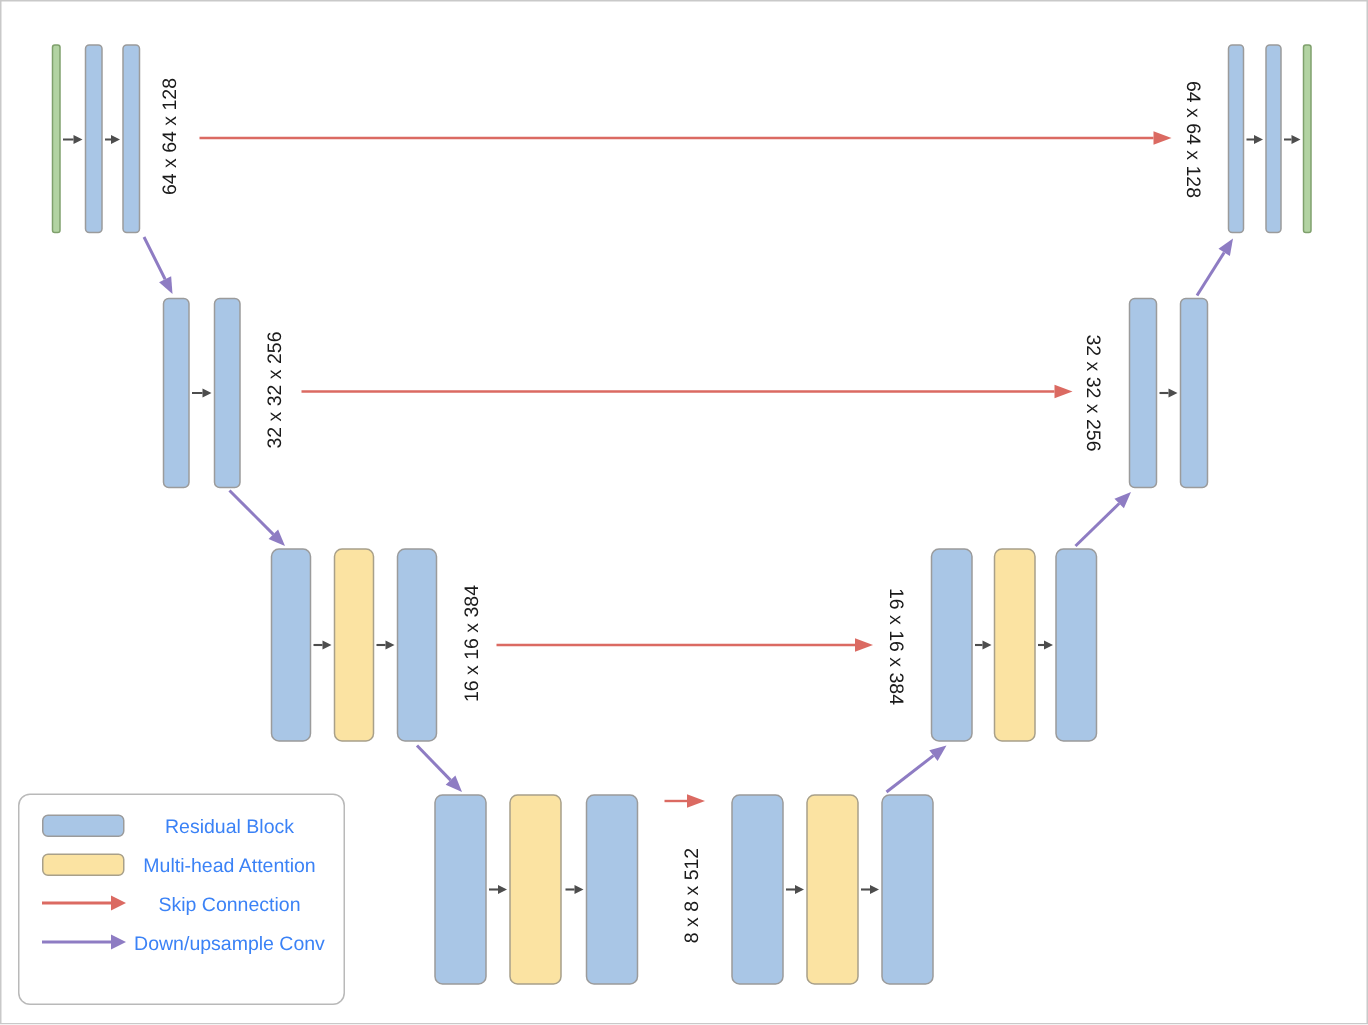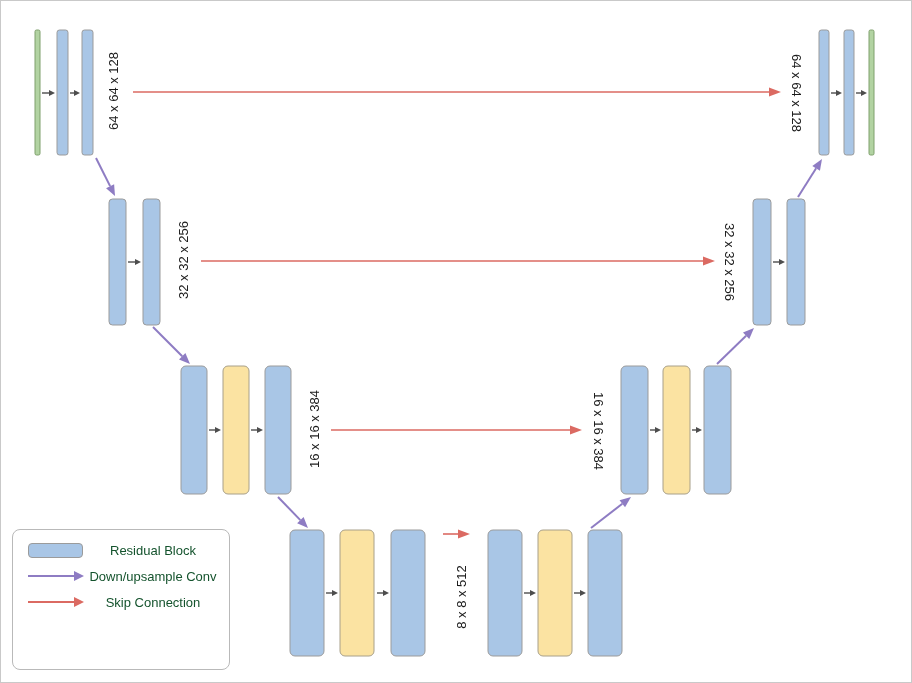--- a/index.html
+++ b/index.html
@@ -61,21 +61,21 @@
     left: 46px; top: 0;
     width: 0; height: 0;
     border-top: 5px solid transparent;
     border-bottom: 5px solid transparent;
     border-left: 10px solid #000;
   }
   .legend-label {
     flex: 1;
     text-align: center;
     font-size: 13px;
-    color: #14532d;
+    color: #3b82f6;
     padding-right: 6px;
     white-space: nowrap;
   }
 </style>
 </head>
 <body>
 
 <div class="canvas" style="border-color: rgb(201, 201, 201);">
 
   <svg class="diagram-svg" width="910" height="681" viewBox="0 0 910 681">
@@ -157,28 +157,32 @@
       <text transform="translate(728,261) rotate(90)" text-anchor="middle" dominant-baseline="central" fill="#1a1a1a">32 x 32 x 256</text>
       <text transform="translate(795,92) rotate(90)" text-anchor="middle" dominant-baseline="central" fill="#1a1a1a">64 x 64 x 128</text>
     </svg>
 
   <div class="legend">
     <div class="legend-row">
       <span class="legend-swatch" style="background: rgb(169, 198, 230); border-color: rgb(155, 155, 155);"></span>
       <span class="legend-label">Residual Block</span>
     </div>
     <div class="legend-row">
-      <span class="legend-arrow">
-        <span class="legend-arrow-line" style="background: rgb(142, 124, 195);"></span>
-          <span class="legend-arrow-head" style="border-left-color: rgb(142, 124, 195);"></span>
-      </span>
-      <span class="legend-label">Down/upsample Conv</span>
+      <span class="legend-swatch" style="background: rgb(251, 227, 162); border-color: rgb(168, 160, 138);"></span>
+      <span class="legend-label">Multi-head Attention</span>
     </div>
     <div class="legend-row">
       <span class="legend-arrow">
         <span class="legend-arrow-line" style="background: rgb(219, 106, 98);"></span>
           <span class="legend-arrow-head" style="border-left-color: rgb(219, 106, 98);"></span>
       </span>
       <span class="legend-label">Skip Connection</span>
     </div>
+    <div class="legend-row">
+      <span class="legend-arrow">
+        <span class="legend-arrow-line" style="background: rgb(142, 124, 195);"></span>
+          <span class="legend-arrow-head" style="border-left-color: rgb(142, 124, 195);"></span>
+      </span>
+      <span class="legend-label">Down/upsample Conv</span>
+    </div>
   </div>
 
 </div>
 
 </body></html>

